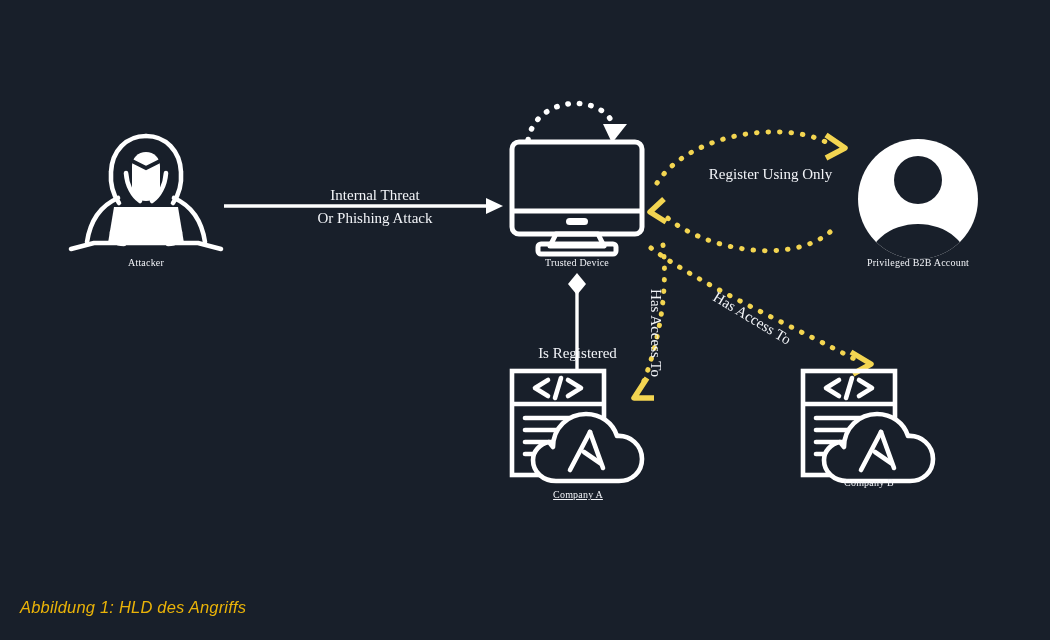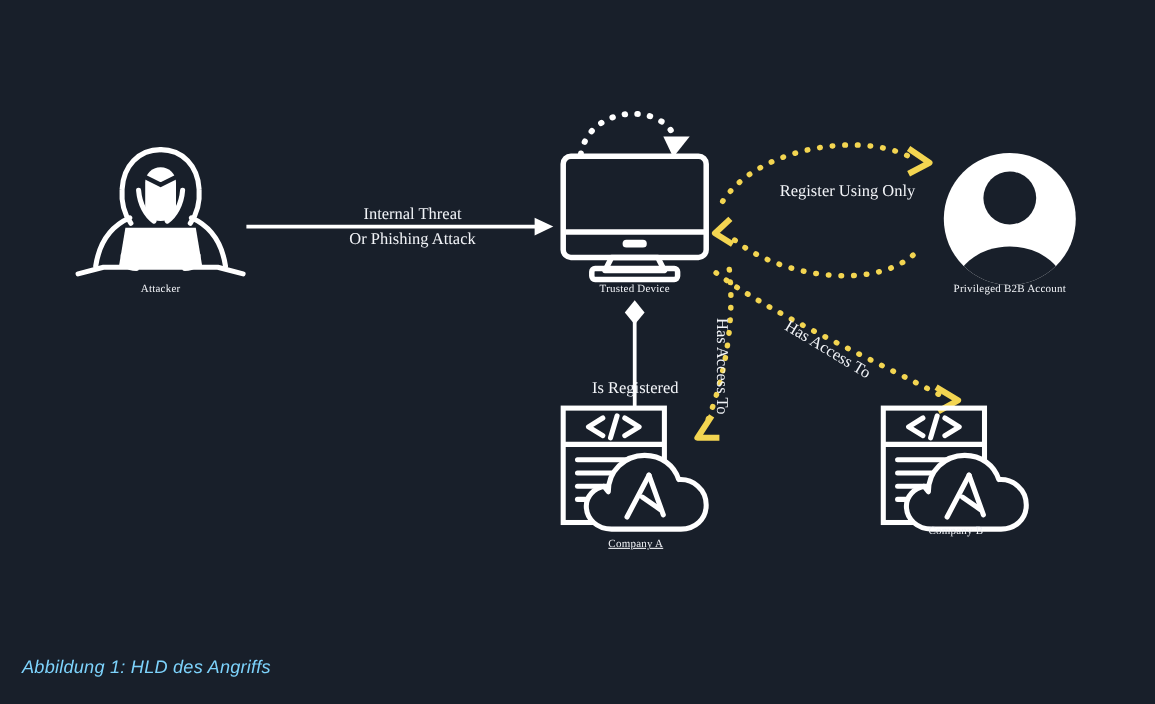--- a/index.html
+++ b/index.html
@@ -50,21 +50,21 @@
     transform: rotate(90deg);
   }
   .edge-label.rot-diag {
     transform-origin: 0 0;
     transform: rotate(31deg);
   }
   #figure-caption {
     position: absolute;
     left: 20px;
     top: 598px;
-    color: #7dd3fc;
+    color: #eab308;
     font-family: "Liberation Sans", "DejaVu Sans", sans-serif;
     font-style: italic;
     font-size: 16.5px;
     letter-spacing: 0.2px;
     white-space: nowrap;
   }
 </style>
 </head>
 <body>
 

